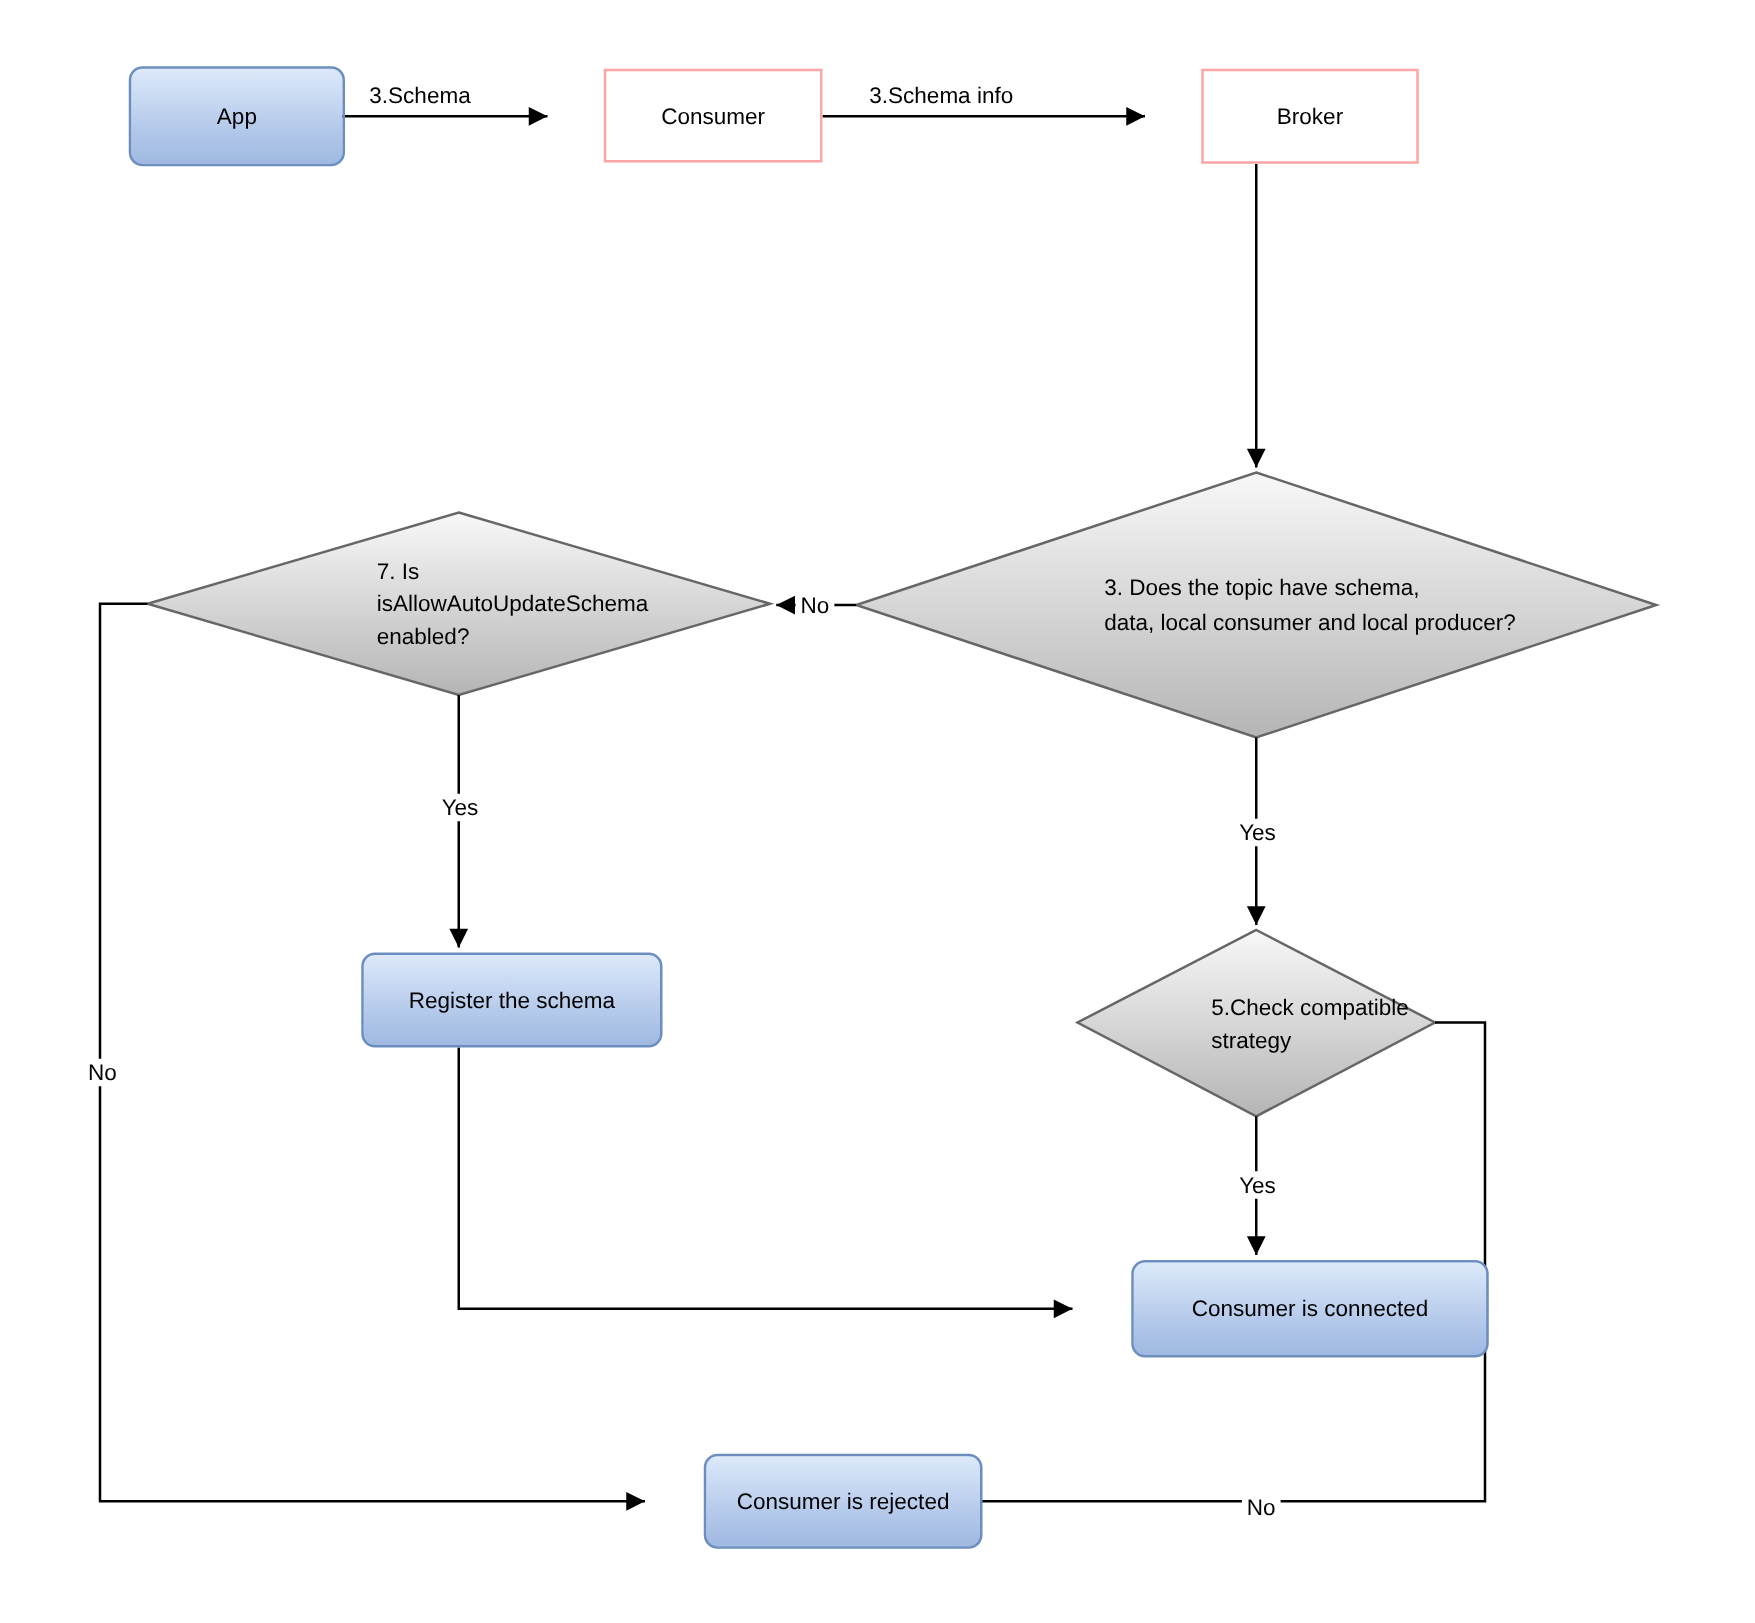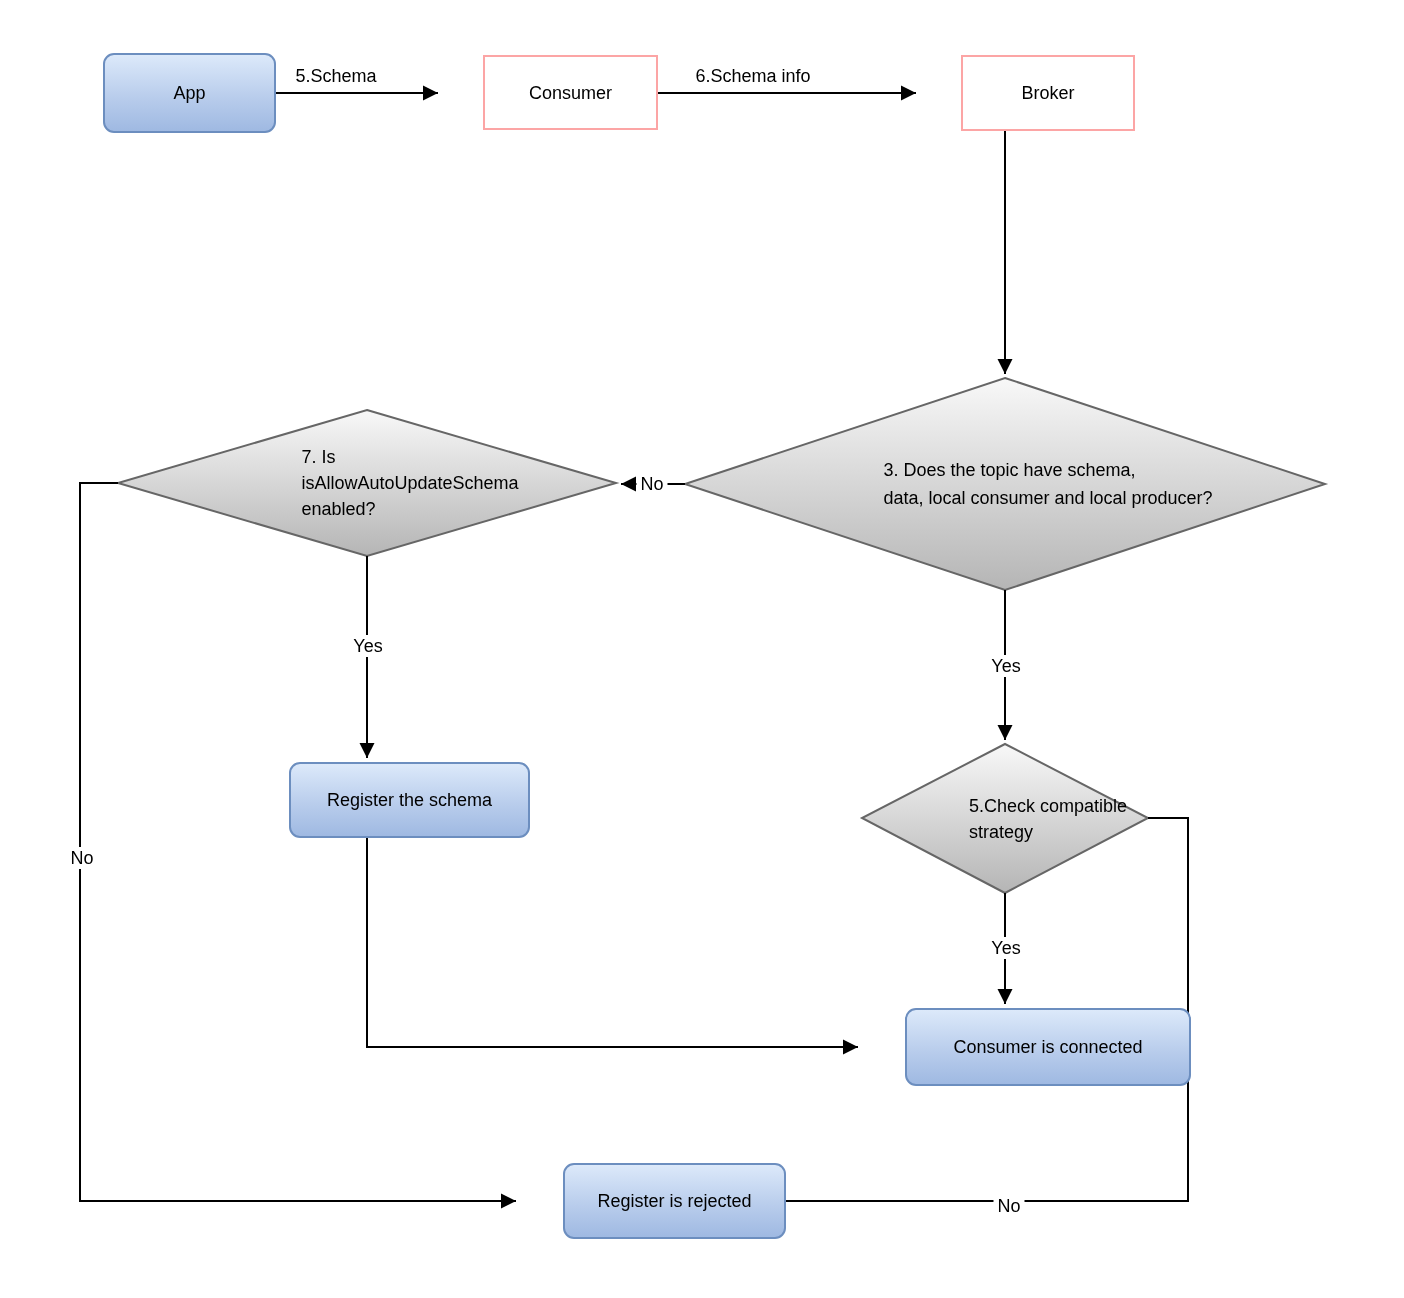--- a/index.html
+++ b/index.html
@@ -85,23 +85,23 @@
   <div class="node dtext" id="node-d3">3. Does the topic have schema,
 data, local consumer and local producer?</div>
   <div class="node dtext" id="node-d4">7. Is
 isAllowAutoUpdateSchema
 enabled?</div>
   <div class="node dtext" id="node-d5">5.Check compatible
 strategy</div>
 
   <div class="node proc" id="node-connected">Consumer is connected</div>
   <div class="node proc" id="node-register">Register the schema</div>
-  <div class="node proc" id="node-rejected">Register is rejected</div>
+  <div class="node proc" id="node-rejected">Consumer is rejected</div>
 
-  <span class="elabel" id="lbl-e1">5.Schema</span>
-  <span class="elabel" id="lbl-e2">6.Schema info</span>
+  <span class="elabel" id="lbl-e1">3.Schema</span>
+  <span class="elabel" id="lbl-e2">3.Schema info</span>
   <span class="elabel" id="lbl-d3no">No</span>
   <span class="elabel" id="lbl-d3yes">Yes</span>
   <span class="elabel" id="lbl-d4yes">Yes</span>
   <span class="elabel" id="lbl-d4no">No</span>
   <span class="elabel" id="lbl-d5yes">Yes</span>
   <span class="elabel" id="lbl-d5no">No</span>
 </div>
 
 </body></html>

